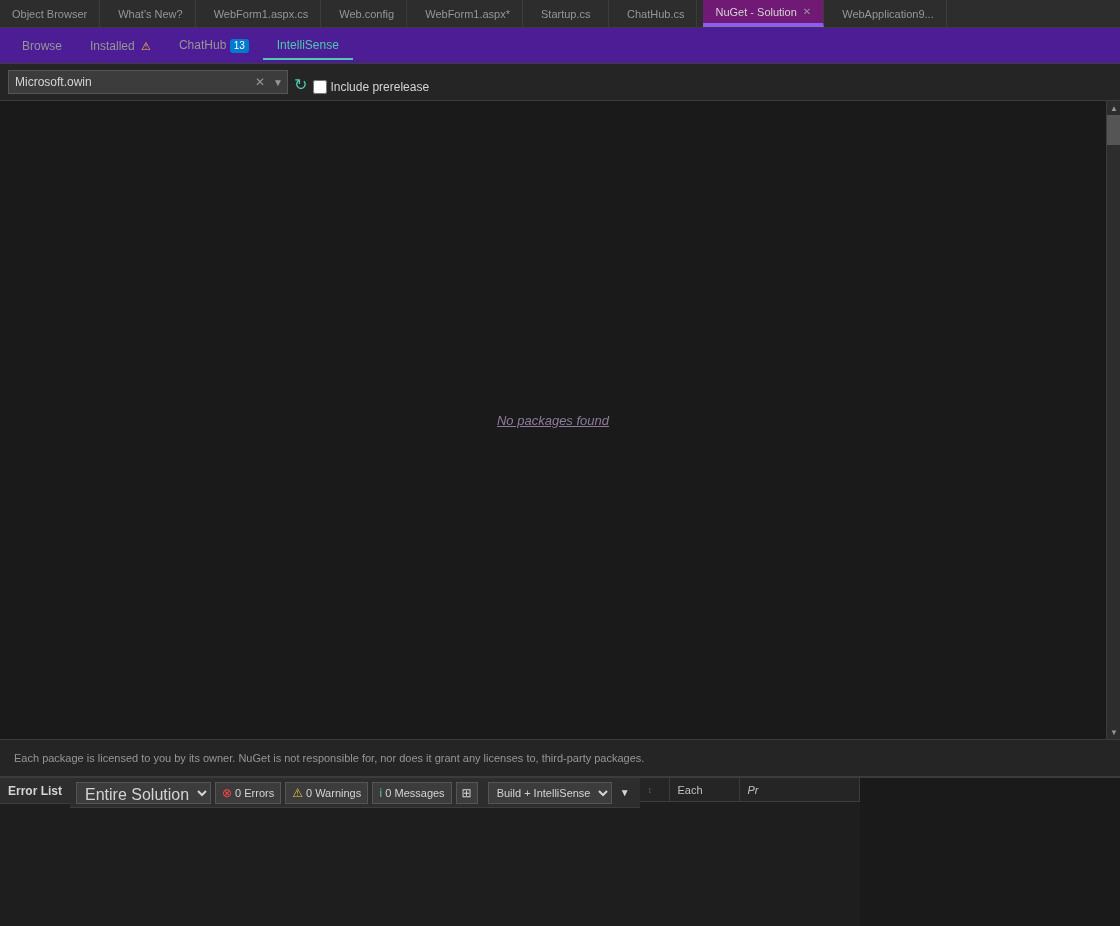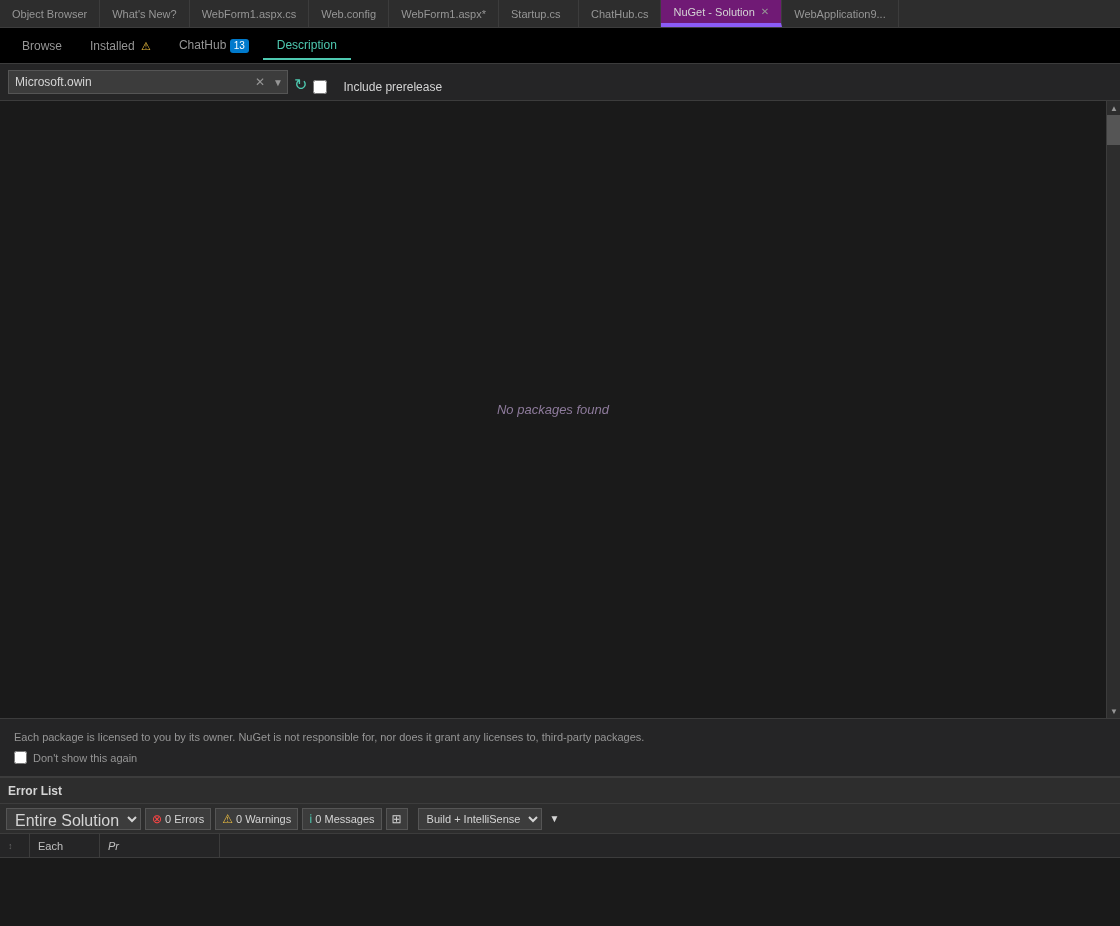--- a/index.html
+++ b/index.html
@@ -14,20 +14,21 @@
     }
 
     
     .tab-bar {
       display: flex;
       background: #2d2d2d;
       height: 28px;
       align-items: stretch;
       border-bottom: 1px solid #3c3c3c;
       overflow: hidden;
+      gap: 6px;
     }
     .tab {
       display: flex;
       align-items: center;
       padding: 0 12px;
       background: #2d2d2d;
       color: #969696;
       font-size: 11px;
       border-right: 1px solid #3c3c3c;
       cursor: pointer;
@@ -50,21 +51,21 @@
       display: flex;
       flex-direction: column;
       height: calc(926px - 28px - 150px);
       background: #1e1e1e;
     }
 
     
     .sub-tab-bar {
       display: flex;
       align-items: center;
-      background: #000000;
+      background: #4c1d95;
       height: 36px;
       padding: 0 8px;
       border-bottom: 1px solid #3c3c3c;
     }
     .sub-tab {
       padding: 6px 14px;
       color: #969696;
       cursor: pointer;
       font-size: 12px;
       position: relative;
@@ -132,21 +133,21 @@
     .refresh-btn {
       color: #4ec9b0;
       cursor: pointer;
       font-size: 16px;
       display: flex;
       align-items: center;
     }
     .prerelease-label {
       display: flex;
       align-items: center;
-      gap: 16px;
+      gap: 3px;
       color: #d4d4d4;
       cursor: pointer;
     }
     .prerelease-label input[type="checkbox"] {
       width: 14px;
       height: 14px;
       cursor: pointer;
     }
 
     
@@ -160,20 +161,21 @@
       position: absolute;
       top: 0; left: 0; right: 14px; bottom: 0;
       display: flex;
       align-items: center;
       justify-content: center;
     }
     .no-packages {
       color: #8e7b9c;
       font-size: 13px;
       font-style: italic;
+      text-decoration: underline;
     }
 
     
     .scrollbar {
       position: absolute;
       right: 0;
       top: 0;
       bottom: 0;
       width: 14px;
       background: #2d2d2d;
@@ -214,21 +216,20 @@
       width: 13px;
       height: 13px;
     }
 
     
     .error-list-section {
       background: #1e1e1e;
       border-top: 2px solid #3c3c3c;
       height: 150px;
       display: flex;
-      flex-direction: column;
     }
     .error-list-header {
       display: flex;
       align-items: center;
       background: #2d2d2d;
       padding: 4px 8px;
       font-size: 12px;
       font-weight: bold;
       color: #d4d4d4;
       height: 26px;
@@ -356,21 +357,21 @@
     </div>
     <div class="sub-tab">
       <span>Installed</span>
       <span class="warn-icon">⚠</span>
     </div>
     <div class="sub-tab">
       <span>ChatHub</span>
       <span class="badge">13</span>
     </div>
     <div class="sub-tab active">
-      <span>Description</span>
+      <span>IntelliSense</span>
     </div>
   </div>
 
   <div class="search-bar">
     <div class="search-input-wrapper">
       <input class="search-input" type="text" value="Microsoft.owin" placeholder="Search" style="">
       <span class="search-clear">✕</span>
       <span class="search-dropdown">▼</span>
     </div>
     <span class="refresh-btn" title="Refresh">↻</span>
@@ -386,24 +387,20 @@
     </div>
     <div class="scrollbar">
       <div class="scrollbar-arrow">▲</div>
       <div class="scrollbar-thumb"></div>
       <div class="scrollbar-arrow" style="position:absolute;bottom:0;">▼</div>
     </div>
   </div>
 
   <div class="license-notice">
     <div>Each package is licensed to you by its owner. NuGet is not responsible for, nor does it grant any licenses to, third-party packages.</div>
-    <label class="dont-show">
-      <input type="checkbox" style="">
-      <span>Don't show this again</span>
-    </label>
   </div>
 
 </div>
 
 <div class="error-list-section">
 
   <div class="error-list-header">
     <span>Error List</span>
   </div>
 

